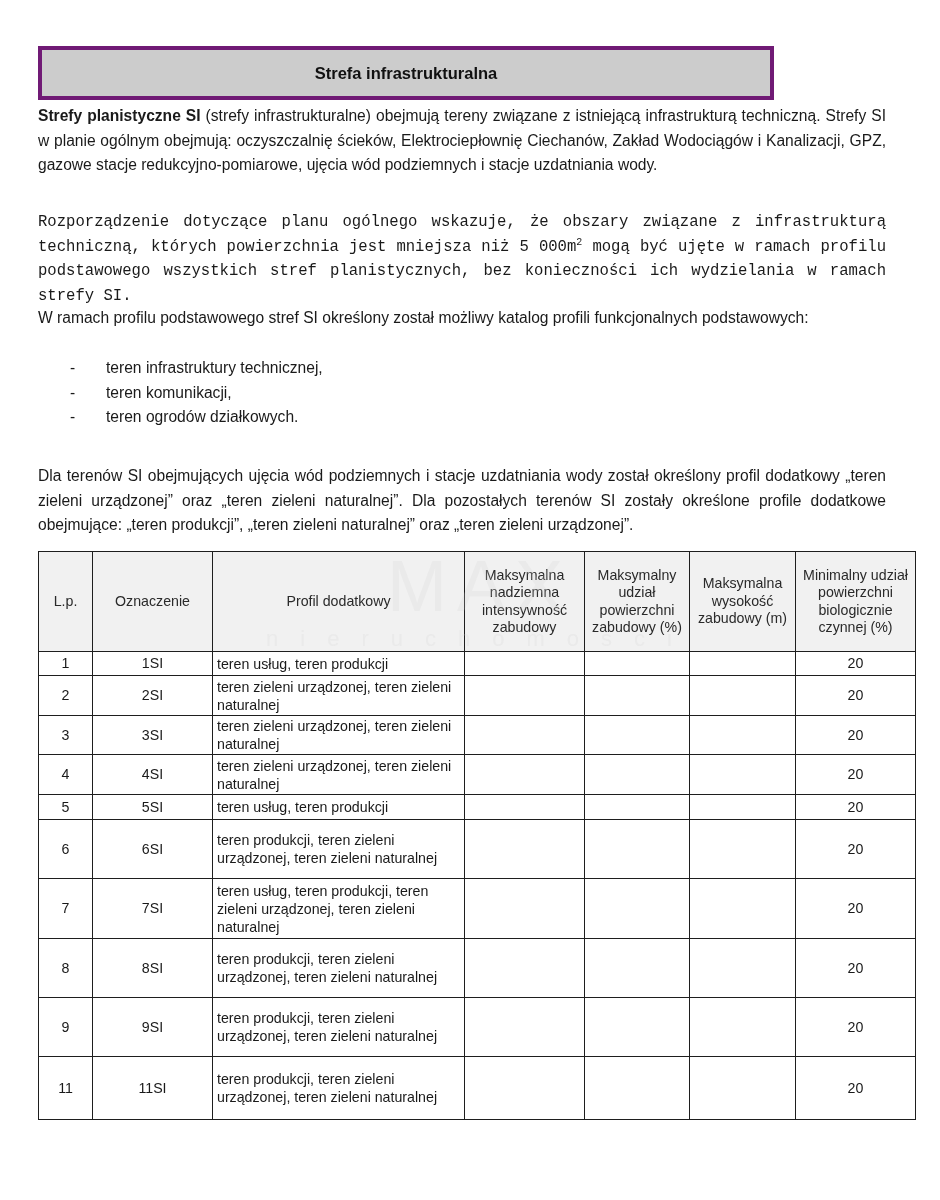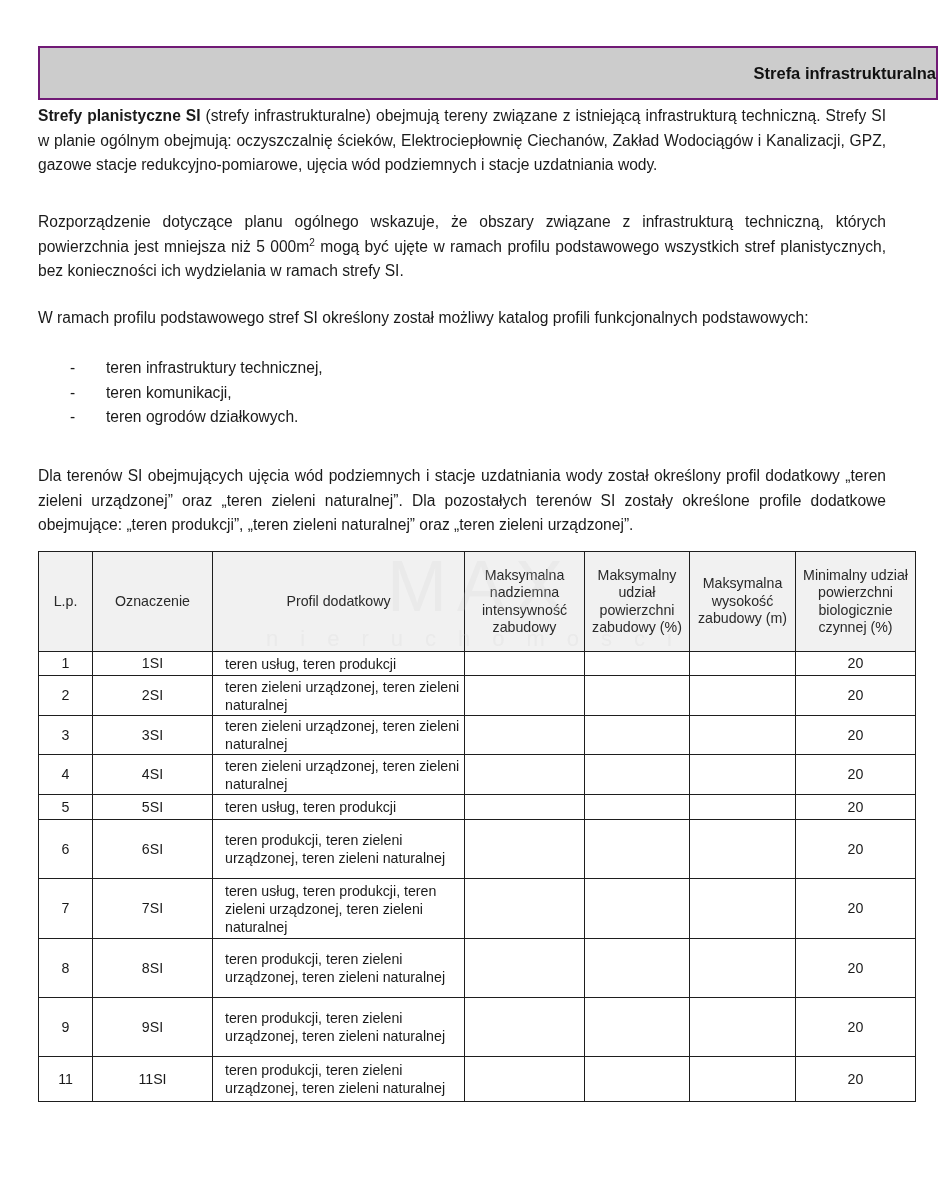--- a/index.html
+++ b/index.html
@@ -1,23 +1,23 @@
 <!DOCTYPE html>
 <html><head>
 <meta charset="utf-8">
 <style>
   html, body { margin: 0; padding: 0; background: #ffffff; }
   body {
     width: 940px; height: 1200px; position: relative; overflow: hidden;
     font-family: "Liberation Sans", sans-serif; color: #1a1a1a;
   }
   .title-box {
-    position: absolute; left: 38px; top: 46px; width: 900px; height: 54px;
-    background: #cccccc; border: 2px solid #701a75; box-sizing: border-box;
-    display: flex; align-items: center; justify-content: flex-end;
+    position: absolute; left: 38px; top: 46px; width: 736px; height: 54px;
+    background: #cccccc; border: 4px solid #701a75; box-sizing: border-box;
+    display: flex; align-items: center; justify-content: center;
   }
   .title-box span { font-weight: bold; font-size: 16.5px; color: #111; }
   .para {
     position: absolute; left: 38px; width: 848px; font-size: 15.6px;
     line-height: 24.5px; text-align: justify; margin: 0;
     text-align-last: left;
   }
   .para b { font-weight: bold; }
   .para sup { font-size: 10px; line-height: 0; }
   .list { position: absolute; left: 70px; top: 356px; margin: 0; padding: 0; list-style: none; font-size: 15.6px; line-height: 24.5px; }
@@ -26,38 +26,38 @@
   table.grid {
     position: absolute; left: 38px; top: 551px; width: 877px;
     border-collapse: collapse; table-layout: fixed; font-size: 14.2px;
   }
   table.grid td, table.grid th {
     border: 1.6px solid #1e1e1e; padding: 0 4px; vertical-align: middle;
     line-height: 18.5px; box-sizing: border-box;
   }
   table.grid th { background: #f1f1f1; font-weight: normal; text-align: center; color: #2a2a2a; height: 100px; line-height: 17.5px; padding: 0 2px; }
   table.grid td.c { text-align: center; }
-  table.grid td.l { text-align: left; padding-left: 12px; line-height: 18px; }
+  table.grid td.l { text-align: left; padding-left: 4px; line-height: 18px; }
   .watermark {
     position: absolute; left: 240px; top: 538px; width: 480px; height: 130px;
     pointer-events: none; color: rgba(210,210,210,0.22); text-align: center;
   }
   .watermark .big { font-size: 72px; font-weight: normal; letter-spacing: 10px; line-height: 96px; }
   .watermark .small { font-size: 22px; letter-spacing: 22px; line-height: 22px; margin-top: -6px; }
 </style>
 </head>
 <body>
 
 <div class="title-box">
   <span>Strefa infrastrukturalna</span>
 </div>
 
 <p class="para" style="top:104px;"><b>Strefy planistyczne SI</b><span> (strefy infrastrukturalne) obejmują tereny związane z istniejącą infrastrukturą techniczną. Strefy SI w planie ogólnym obejmują: oczyszczalnię ścieków, Elektrociepłownię Ciechanów, Zakład Wodociągów i Kanalizacji, GPZ, gazowe stacje redukcyjno-pomiarowe, ujęcia wód podziemnych i stacje uzdatniania wody.</span></p>
 
-<p class="para" style="top:210px;"><span>Rozporządzenie dotyczące planu ogólnego wskazuje, że obszary związane z infrastrukturą techniczną, których powierzchnia jest mniejsza niż 5 000m</span><sup>2</sup><span> mogą być ujęte w ramach profilu podstawowego wszystkich stref planistycznych, bez konieczności ich wydzielania w ramach strefy SI.</span></p>
+<p class="para" style="top:210px;font-family:Liberation Mono, monospace;"><span>Rozporządzenie dotyczące planu ogólnego wskazuje, że obszary związane z infrastrukturą techniczną, których powierzchnia jest mniejsza niż 5 000m</span><sup>2</sup><span> mogą być ujęte w ramach profilu podstawowego wszystkich stref planistycznych, bez konieczności ich wydzielania w ramach strefy SI.</span></p>
 
 <p class="para" style="top:306px;">W ramach profilu podstawowego stref SI określony został możliwy katalog profili funkcjonalnych podstawowych:</p>
 
 <ul class="list">
   <li><span class="dash">-</span><span>teren infrastruktury technicznej,</span></li>
   <li><span class="dash">-</span><span>teren komunikacji,</span></li>
   <li><span class="dash">-</span><span>teren ogrodów działkowych.</span></li>
 </ul>
 
 <p class="para" style="top:464px;">Dla terenów SI obejmujących ujęcia wód podziemnych i stacje uzdatniania wody został określony profil dodatkowy „teren zieleni urządzonej” oraz „teren zieleni naturalnej”. Dla pozostałych terenów SI zostały określone profile dodatkowe obejmujące: „teren produkcji”, „teren zieleni naturalnej” oraz „teren zieleni urządzonej”.</p>
@@ -158,21 +158,21 @@
       </tr>
       <tr style="height: 59px;">
         <td class="c">9</td>
         <td class="c">9SI</td>
         <td class="l">teren produkcji, teren zieleni urządzonej, teren zieleni naturalnej</td>
         <td class="c"></td>
         <td class="c"></td>
         <td class="c"></td>
         <td class="c">20</td>
       </tr>
-      <tr style="height: 45px;">
+      <tr style="height: 63px;">
         <td class="c">11</td>
         <td class="c">11SI</td>
         <td class="l">teren produkcji, teren zieleni urządzonej, teren zieleni naturalnej</td>
         <td class="c"></td>
         <td class="c"></td>
         <td class="c"></td>
         <td class="c">20</td>
       </tr>
     </tbody>
 </table>

